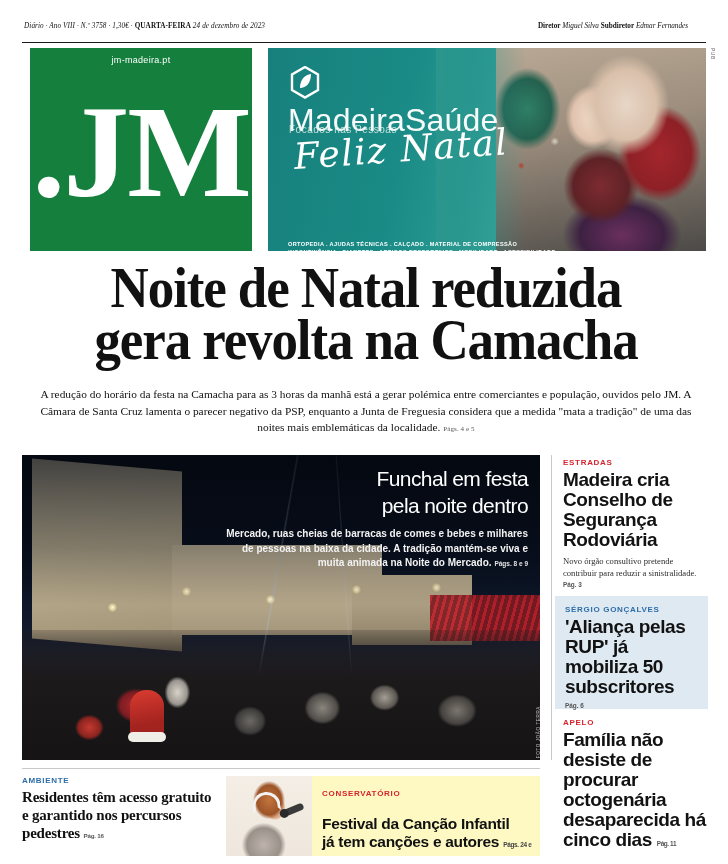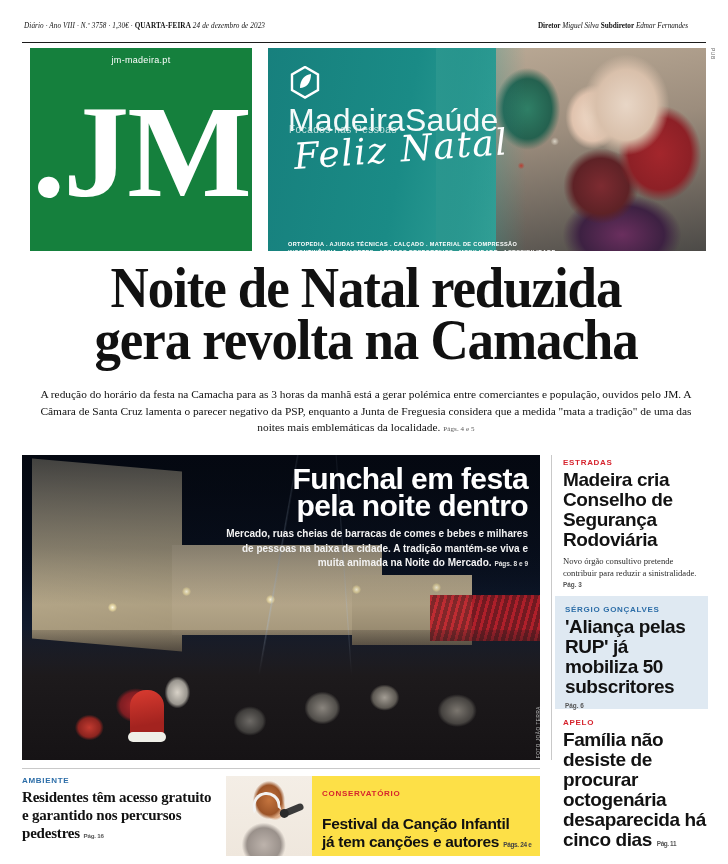--- a/index.html
+++ b/index.html
@@ -223,21 +223,21 @@
   .mp-wires {
     position: absolute; inset: 0;
     background:
       linear-gradient(100deg, transparent 48%, rgba(170,190,215,.35) 48.2%, transparent 48.5%),
       linear-gradient(86deg, transparent 62%, rgba(170,190,215,.25) 62.2%, transparent 62.4%);
   }
   .mp-text {
     position: absolute; right: 12px; top: 10px; width: 310px; text-align: right;
   }
   .mp-title {
-    color: #fff; font-weight: 700; font-size: 30px; line-height: 27px;
+    color: #fff; font-weight: 400; font-size: 21px; line-height: 27px;
     letter-spacing: -.6px;
   }
   .mp-title span { display: block; }
   .mp-desc {
     margin-top: 8px; color: #f2f2f2; font-size: 10px; line-height: 14.5px;
     font-weight: 600;
   }
   .mp-desc .pg { font-size: 6.5px; font-weight: 700; color: #e4e4e4; }
   .mp-credit {
     position: absolute; right: -1px; bottom: 2px;
@@ -291,21 +291,21 @@
     letter-spacing: -.2px;
   }
   .teaser-left .pg {
     font-family: "Liberation Sans", sans-serif; font-size: 6.2px;
     color: #555; font-weight: 700;
   }
 
   .teaser-mid {
     position: absolute; left: 226px; top: 776px;
     width: 314px; height: 80px;
-    background: #fde047; overflow: hidden;
+    background: #fef9c3; overflow: hidden;
   }
   .tm-photo {
     position: absolute; left: 0; top: 0; width: 86px; height: 80px;
     background:
       radial-gradient(ellipse 20px 24px at 50% 30%, #c4743e 0%, #9c5428 62%, transparent 80%),
       radial-gradient(ellipse 13px 15px at 57% 40%, #f0cdb0 0%, #dba882 65%, transparent 82%),
       radial-gradient(ellipse 26px 26px at 44% 86%, #bdb3ac 0%, #9a918b 65%, transparent 85%),
       linear-gradient(180deg,#f4eee6 0%, #efe7dd 100%);
   }
   .tm-mic {

